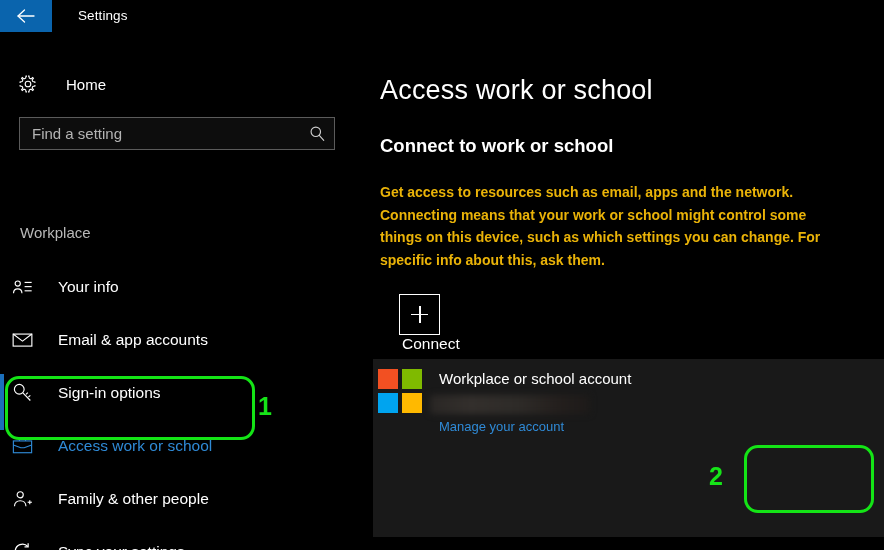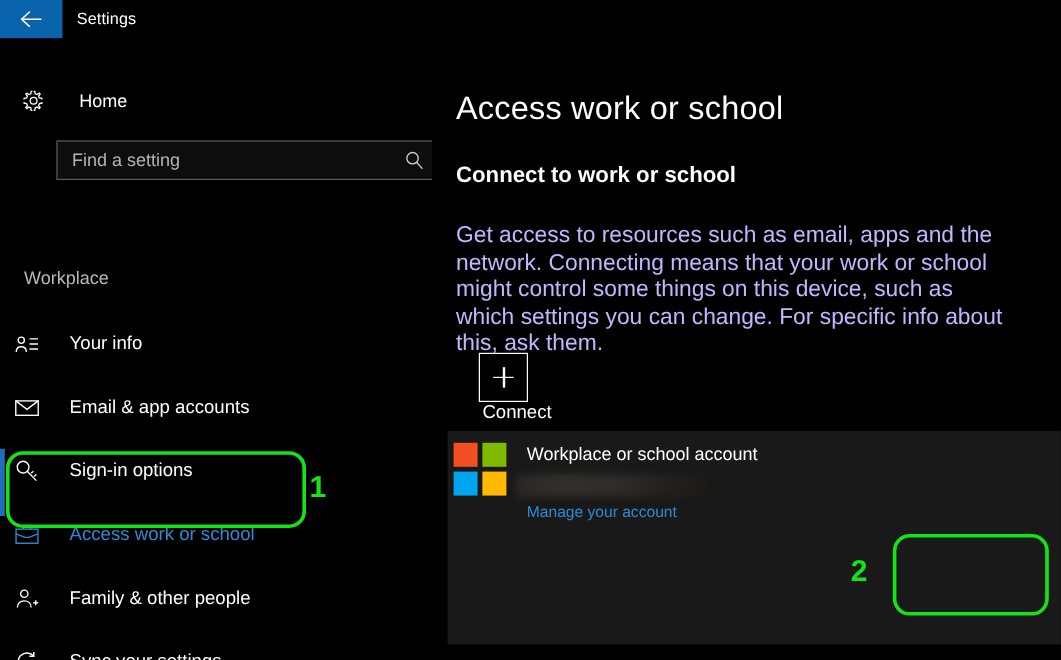--- a/index.html
+++ b/index.html
@@ -29,21 +29,21 @@
     width: 52px; height: 32px;
     background: #0a64ad;
     display: flex;
     align-items: center;
     justify-content: center;
     cursor: pointer;
   }
   .back-arrow { display: block; }
   .app-title {
     position: absolute;
-    left: 64px; top: 0;
+    left: 78px; top: 0;
     height: 32px;
     line-height: 32px;
     font-size: 13.5px;
     color: #ffffff;
     letter-spacing: .1px;
     white-space: nowrap;
   }
 
   
   .sidebar {
@@ -77,21 +77,20 @@
   .search-box {
     position: absolute;
     left: 19px; top: 85px;
     width: 316px; height: 33px;
     border: 1px solid #5b5b5b;
     background: #0d0d0d;
     box-sizing: border-box;
     display: flex;
     align-items: center;
     cursor: text;
-    margin-left: 28px;
   }
   .search-input {
     flex: 1;
     border: none;
     outline: none;
     background: transparent;
     color: #d6d6d6;
     font-family: "Liberation Sans", sans-serif;
     font-size: 15px;
     padding: 0 6px 0 12px;
@@ -181,23 +180,24 @@
     position: absolute;
     left: 20px; top: 88px;
     font-size: 18.5px;
     color: #ffffff;
     white-space: nowrap;
   }
   .body-text {
     position: absolute;
     left: 20px; top: 135px;
     width: 462px;
-    font-size: 19px;
+    font-size: 14px;
     line-height: 22.5px;
-    color: #c4b5fd;
+    color: #eab308;
+    font-weight: bold;
   }
 
   .connect-row {
     position: absolute;
     left: 20px; top: 262px;
     display: flex;
     align-items: center;
     cursor: pointer;
     flex-direction: column;
   }

